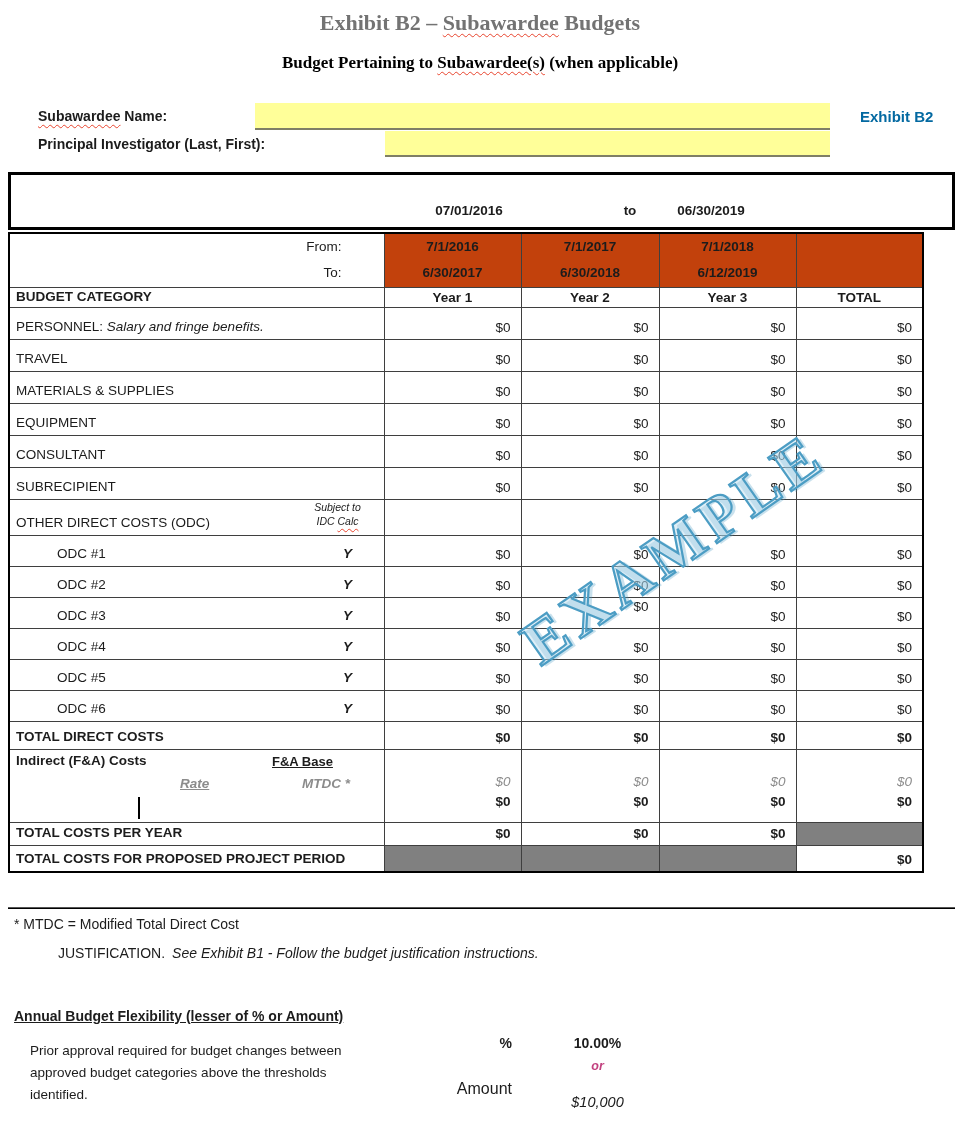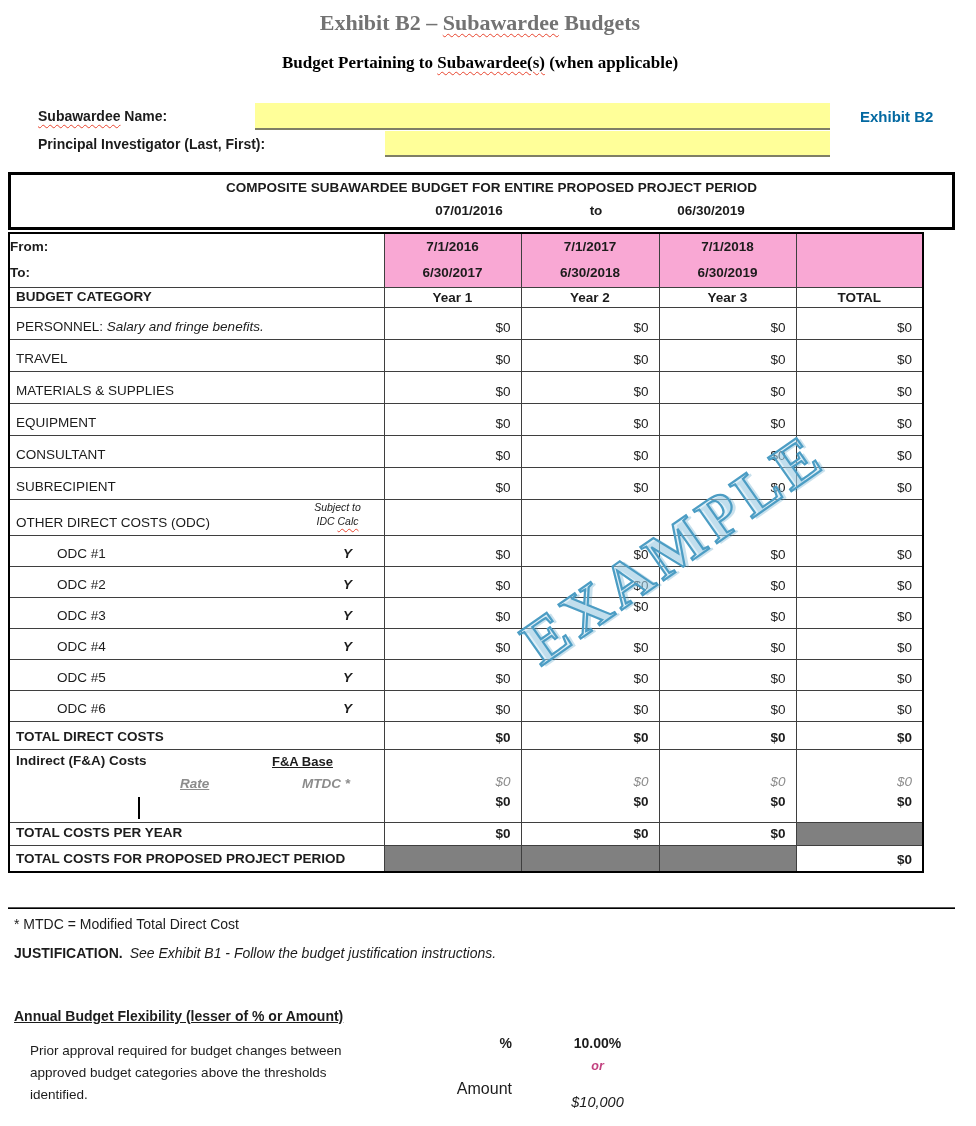--- a/index.html
+++ b/index.html
@@ -23,45 +23,45 @@
   .f-label2 { position:absolute; left:38px; top:136px; font-weight:bold; font-size:14px; }
   .input2 { position:absolute; left:385px; top:131px; width:445px; height:26px;
             background:#FFFF99; border-bottom:2px solid #7F7F66; }
 
   
   .composite { position:absolute; left:8px; top:172px; width:947px; height:58px; border:3px solid #000; }
   .comp-title { position:absolute; left:0; top:5px; width:100%; text-align:center;
                 padding-left:20px; font-weight:bold; font-size:13.5px; }
   .comp-date-start, .comp-to, .comp-date-end { position:absolute; top:28px; transform:translateX(-50%);
                 font-weight:bold; font-size:13.5px; }
-  .comp-date-start { left:458px; } .comp-to { left:585px; } .comp-date-end { left:700px; }
+  .comp-date-start { left:458px; } .comp-to { left:619px; } .comp-date-end { left:700px; }
 
   
   .table-wrap { position:absolute; left:8px; top:232px; width:914px; }
   table.budget { border-collapse:collapse; table-layout:fixed; width:914px; border:2px solid #000; }
   table.budget td { border:1px solid #3F3F3F; font-size:13.5px; overflow:hidden; }
   .r-dates td { height:54px; }
   .r-yearhdr td { height:20px; }
   .r-cat td { height:32px; }
   .r-odchdr td { height:35px; }
   .r-odc td { height:31px;margin-top:39px; }
   .r-tdc td { height:28px; }
   .r-ind td { height:73px;text-align:center; }
   .r-py td { height:23px; }
   .r-pp td { height:27px; }
 
   td.val { text-align:right; padding:0 10px 4px 0; vertical-align:bottom; }
   td.top-val { vertical-align:top; padding-top:1px; }
   td.cat-cell { text-align:left; padding:0 0 5px 6px; vertical-align:bottom; }
   .cat-note { font-style:italic; }
 
-  .fromto-cell { border-bottom:none !important; text-align:left; padding-right:22px;
-                 font-weight:bold; vertical-align:middle; }
+  .fromto-cell { border-bottom:none !important; text-align:right; padding-right:42px;
+                 font-weight:normal; vertical-align:middle; }
   .fromto-cell div { line-height:26px; }
-  .date-cell { background:#f9a8d4; text-align:center; font-weight:bold; vertical-align:middle; }
+  .date-cell { background:#c2410c; text-align:center; font-weight:bold; vertical-align:middle; }
   .date-cell div { line-height:26px; }
   .r-yearhdr td { border-top:none; text-align:center; font-weight:bold; vertical-align:middle; }
   .r-yearhdr td.cat-cell { text-align:left; padding-bottom:3px; vertical-align:bottom; }
 
   .odc-hdr-flex { display:flex; justify-content:space-between; align-items:flex-end; }
   .odc-label { padding-bottom:0px; }
   .subject-block { width:92px; text-align:center; font-size:10.5px; font-weight:normal;
                    font-style:italic; line-height:1.4; padding-bottom:1px; }
   .odc-flex { display:flex; align-items:flex-end; }
   .odc-item-label { padding-left:41px; flex:1; }
@@ -89,21 +89,21 @@
                font-family:"Liberation Serif", serif; font-weight:bold; font-size:62px;
                letter-spacing:6px; text-align:center; white-space:nowrap;
                color:rgba(183,219,238,0.45); -webkit-text-stroke:2.2px #4C9DC4;
                text-shadow:3px 3px 0 rgba(76,157,196,0.30); pointer-events:none; }
 
   
   .rule { position:absolute; left:8px; top:907px; width:947px; height:2px; background:#000;
           border-top:1px solid #555; }
   .mtdc-note { position:absolute; left:14px; top:916px; font-size:14px; }
   .justification { position:absolute; left:14px; top:945px; font-size:14px; }
-  .j-label { font-weight:bold; }
+  .j-label { font-weight:normal;margin-left:44px; }
   .j-text { font-style:italic; margin-left:7px; }
 
   .flex-heading { position:absolute; left:14px; top:1008px; font-size:14px; font-weight:bold;
                   text-decoration:underline; }
   .flex-desc { position:absolute; left:30px; top:1040px; width:352px; font-size:13.5px; line-height:22px; }
   .fv-pct-label { position:absolute; left:430px; top:1035px; width:82px; text-align:right;
                   font-weight:bold; font-size:14px; }
   .fv-pct-value { position:absolute; left:550px; top:1035px; width:95px; text-align:center;
                   font-weight:bold; font-size:14px; }
   .fv-or { position:absolute; left:550px; top:1059px; width:95px; text-align:center;
@@ -123,21 +123,20 @@
   <h2 class="subtitle"><span>Budget Pertaining to </span><span class="wavy">Subawardee(s)</span><span> (when applicable)</span></h2>
 
   <div class="f-label1"><span class="wavy">Subawardee</span><span> Name:</span></div>
   <div class="input1"></div>
   <div class="exhibit-tag">Exhibit B2</div>
 
   <div class="f-label2">Principal Investigator (Last, First):</div>
   <div class="input2"></div>
 
   <div class="composite">
-    <div class="comp-title">COMPOSITE SUBAWARDEE BUDGET FOR ENTIRE PROPOSED PROJECT PERIOD</div>
     <div class="comp-date-start">07/01/2016</div>
     <div class="comp-to">to</div>
     <div class="comp-date-end">06/30/2019</div>
   </div>
 
   <div class="table-wrap">
     <table class="budget">
       <colgroup>
           <col style="width:375px">
           <col style="width:137px">
@@ -155,21 +154,21 @@
         <td class="date-cell">
           <div>7/1/2016</div>
           <div>6/30/2017</div>
         </td>
         <td class="date-cell">
           <div>7/1/2017</div>
           <div>6/30/2018</div>
         </td>
         <td class="date-cell">
           <div>7/1/2018</div>
-          <div>6/30/2019</div>
+          <div>6/12/2019</div>
         </td>
         <td class="date-cell"></td>
       </tr>
 
       <tr class="r-yearhdr">
         <td class="cat-cell"><b>BUDGET CATEGORY</b></td>
         <td>Year 1</td>
         <td>Year 2</td>
         <td>Year 3</td>
         <td>TOTAL</td>

